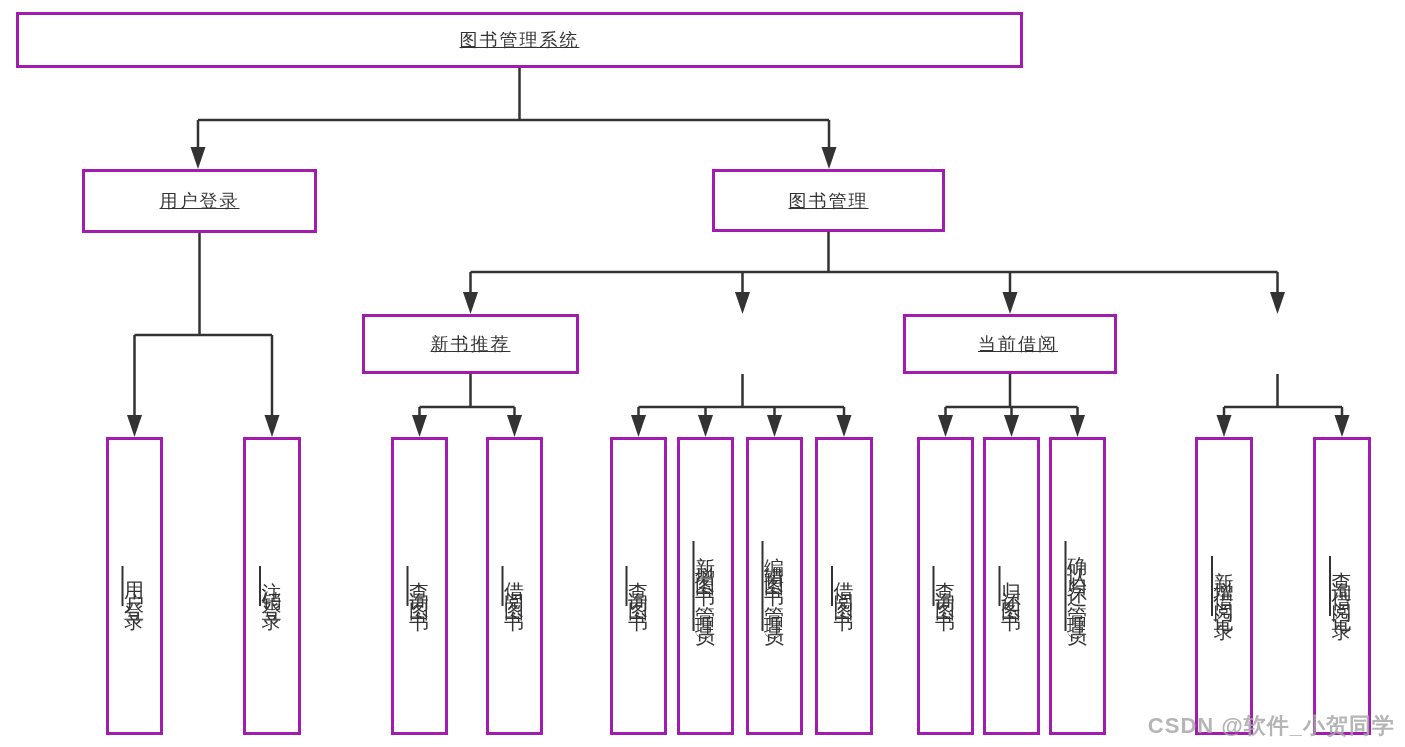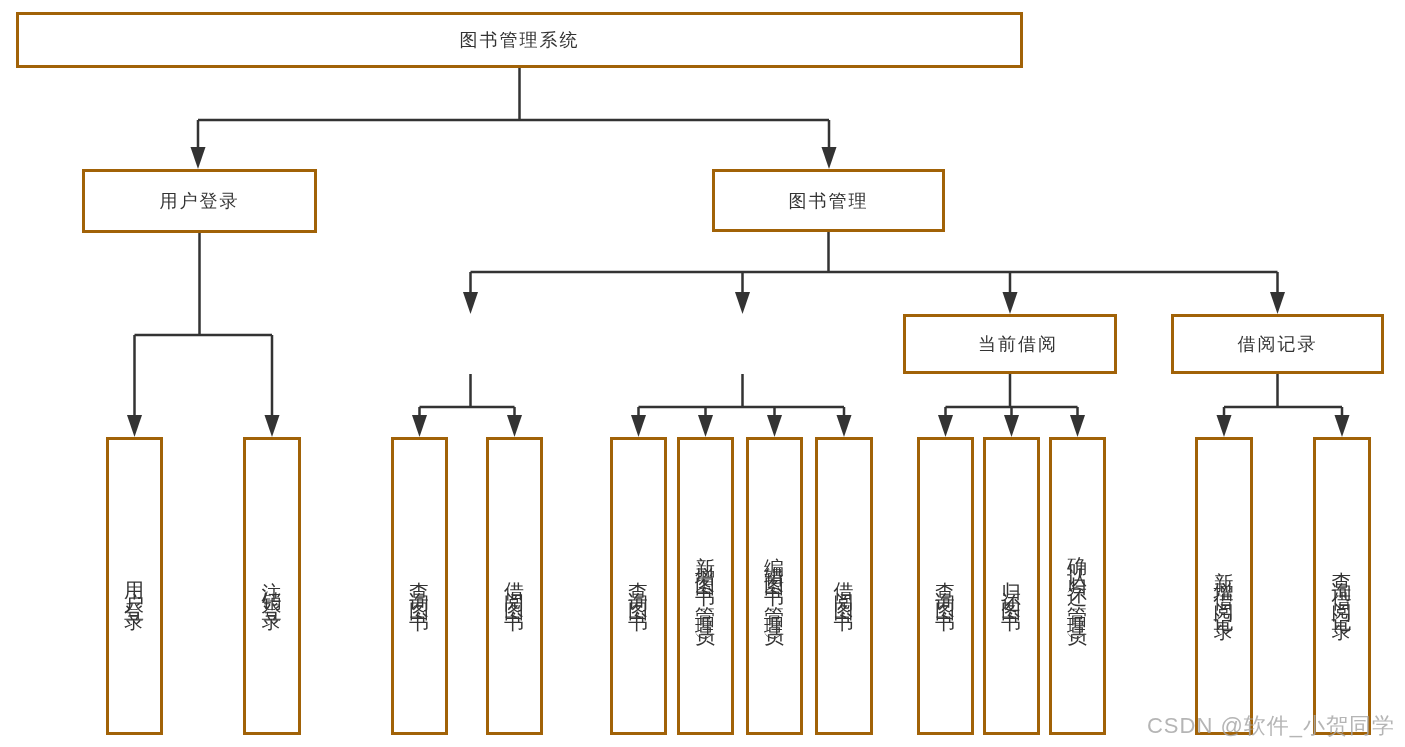--- a/index.html
+++ b/index.html
@@ -2,32 +2,32 @@
 <html><head>
 <meta charset="utf-8">
 <style>
   html,body{margin:0;padding:0;background:#ffffff;}
   #canvas{
     position:relative;width:1405px;height:747px;background:#ffffff;overflow:hidden;
     font-family:"Liberation Sans","DejaVu Sans",sans-serif;color:#333333;
   }
   #connectors{position:absolute;left:0;top:0;z-index:1;}
   .node{
-    position:absolute;z-index:2;background:#ffffff;border:3px solid #a16207;
-    box-sizing:border-box;display:flex;align-items:center;justify-content:center;
+    position:absolute;z-index:2;background:#ffffff;border:3px solid #a21caf;
+    box-sizing:border-box;display:flex;align-items:center;justify-content:center;text-decoration:underline;
   }
   .h-label{font-size:18px;letter-spacing:2px;color:#333333;white-space:nowrap;}
   .leaf{border-width:3px;}
   .v-label{
     writing-mode:vertical-rl;text-orientation:mixed;
     font-size:20px;letter-spacing:10px;color:#333333;line-height:1;
   }
   .watermark{
     position:absolute;right:10px;bottom:6px;z-index:3;
-    font-size:22px;color:rgba(168,168,168,0.85);letter-spacing:1px;white-space:nowrap;
+    font-size:22px;color:rgba(168,168,168,0.85);letter-spacing:1px;white-space:nowrap;font-weight:bold;
   }
 </style>
 </head>
 <body>
 
 <div id="canvas">
 
   <svg id="connectors" width="1405" height="747" viewBox="0 0 1405 747">
     <path fill="none" stroke="#333333" stroke-width="2.5" d="M519.5 68 V120 M198 120 H829 M198 120 V150 M829 120 V150
              M199.5 233 V335 M134.5 335 H272 M134.5 335 V418 M272 335 V418
@@ -63,25 +63,25 @@
     <span class="h-label">图书管理系统</span>
   </div>
 
   <div class="node" style="left:82px;top:169px;width:235px;height:64px;">
     <span class="h-label">用户登录</span>
   </div>
   <div class="node" style="left:712px;top:169px;width:233px;height:63px;align-items:center;">
     <span class="h-label">图书管理</span>
   </div>
 
+  <div class="node" style="left:362px;top:314px;width:217px;height:60px;">
+    <span class="h-label">新书推荐</span>
+  </div>
   <div class="node" style="left:903px;top:314px;width:214px;height:60px;padding-left:16px;">
     <span class="h-label">当前借阅</span>
-  </div>
-  <div class="node" style="left:1171px;top:314px;width:213px;height:60px;">
-    <span class="h-label">借阅记录</span>
   </div>
 
   <div class="node leaf" style="left:106px;top:437px;width:57px;height:298px;">
     <span class="v-label">用户登录</span>
   </div>
   <div class="node leaf" style="left:243px;top:437px;width:58px;height:298px;">
     <span class="v-label">注销登录</span>
   </div>
 
   <div class="node leaf" style="left:391px;top:437px;width:57px;height:298px;">

